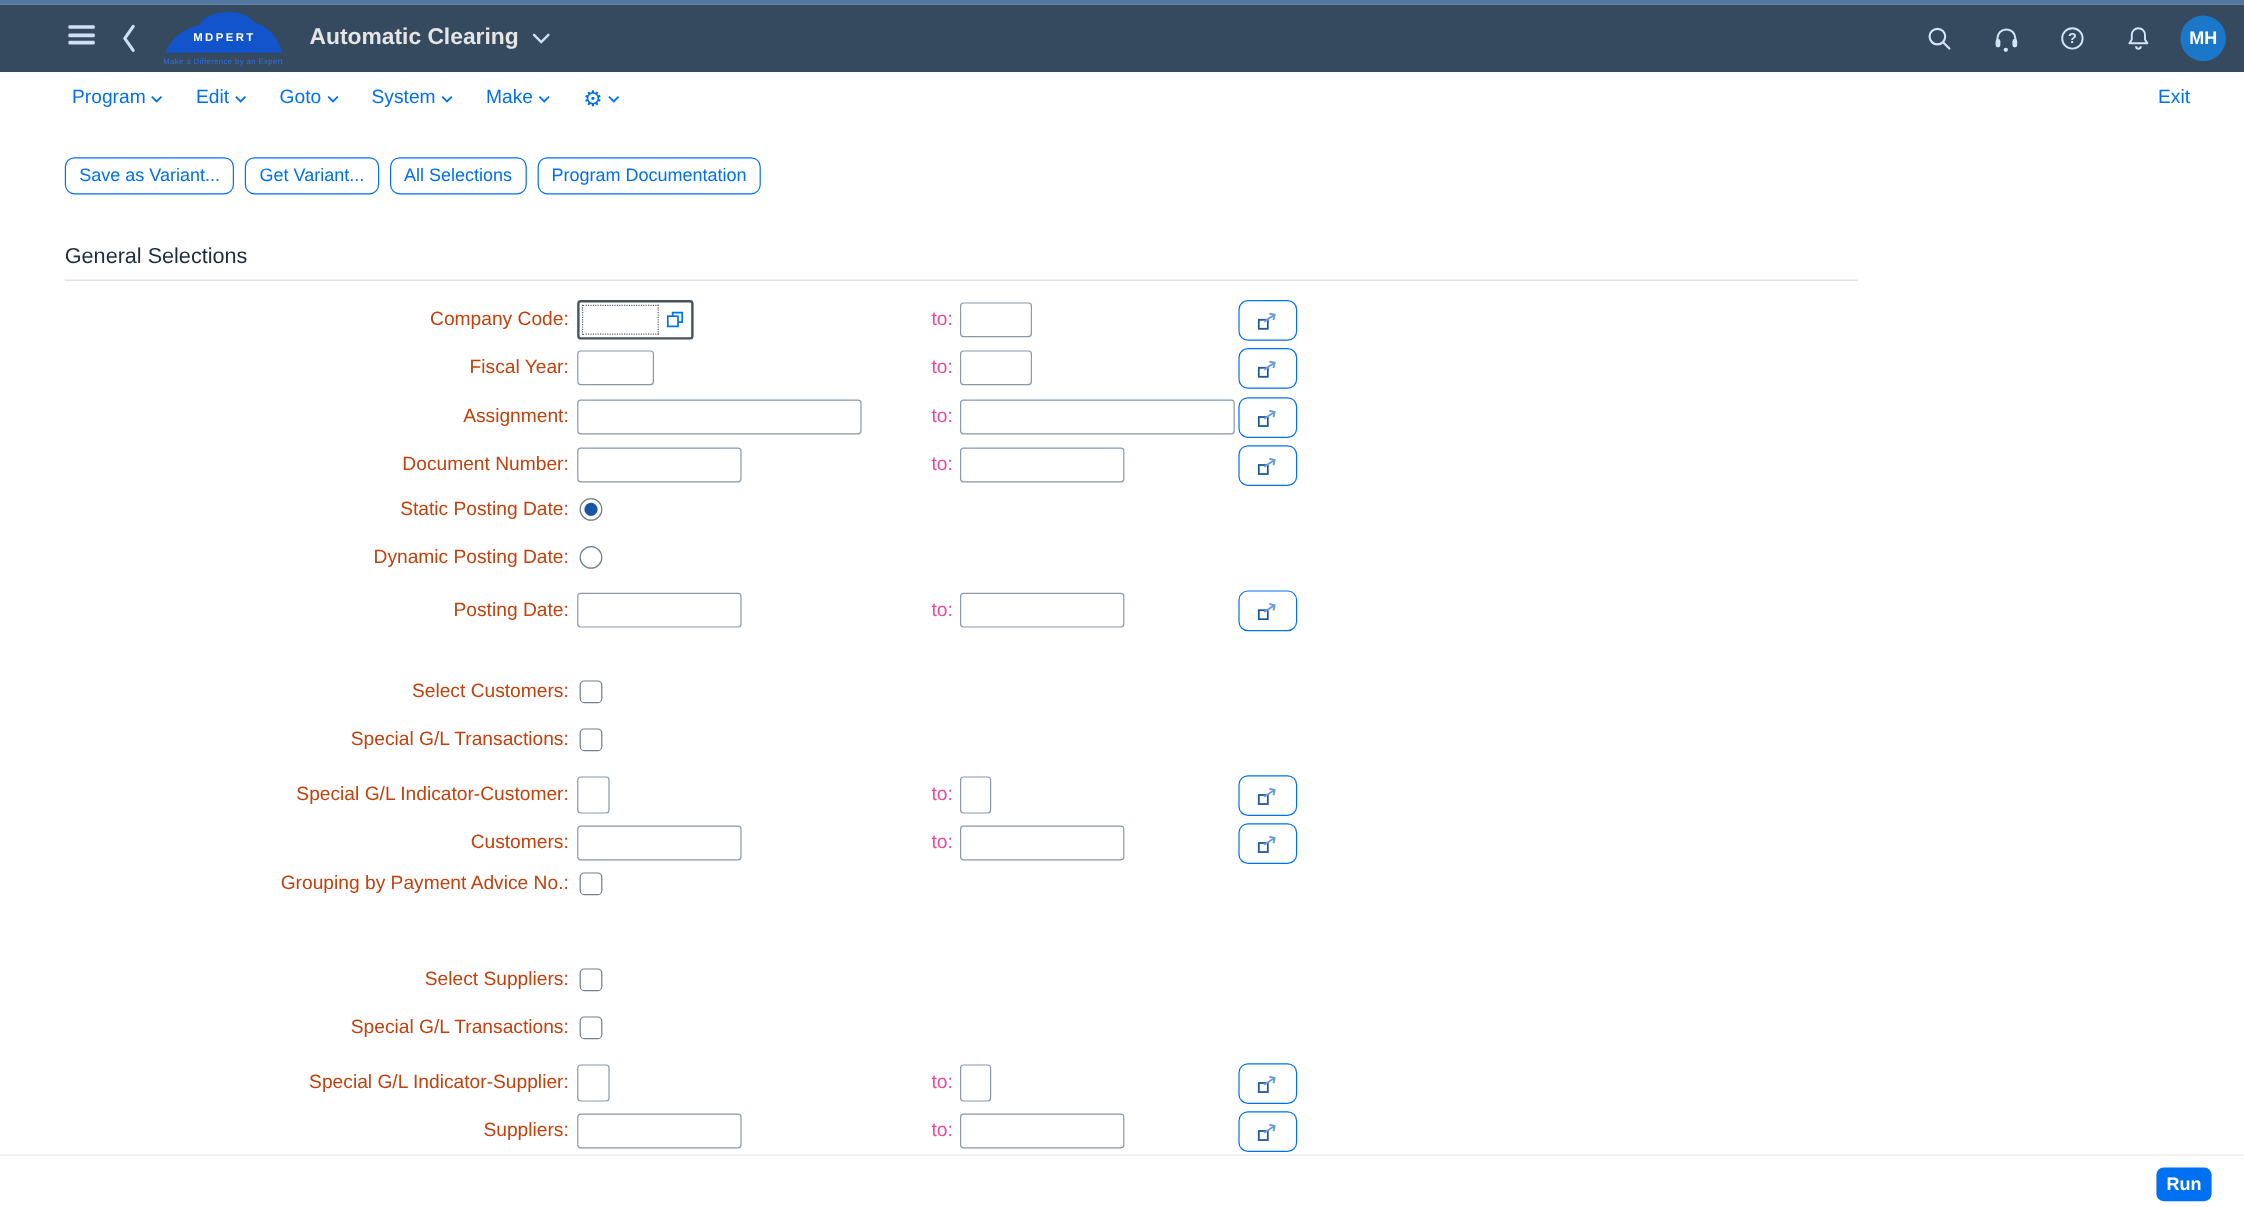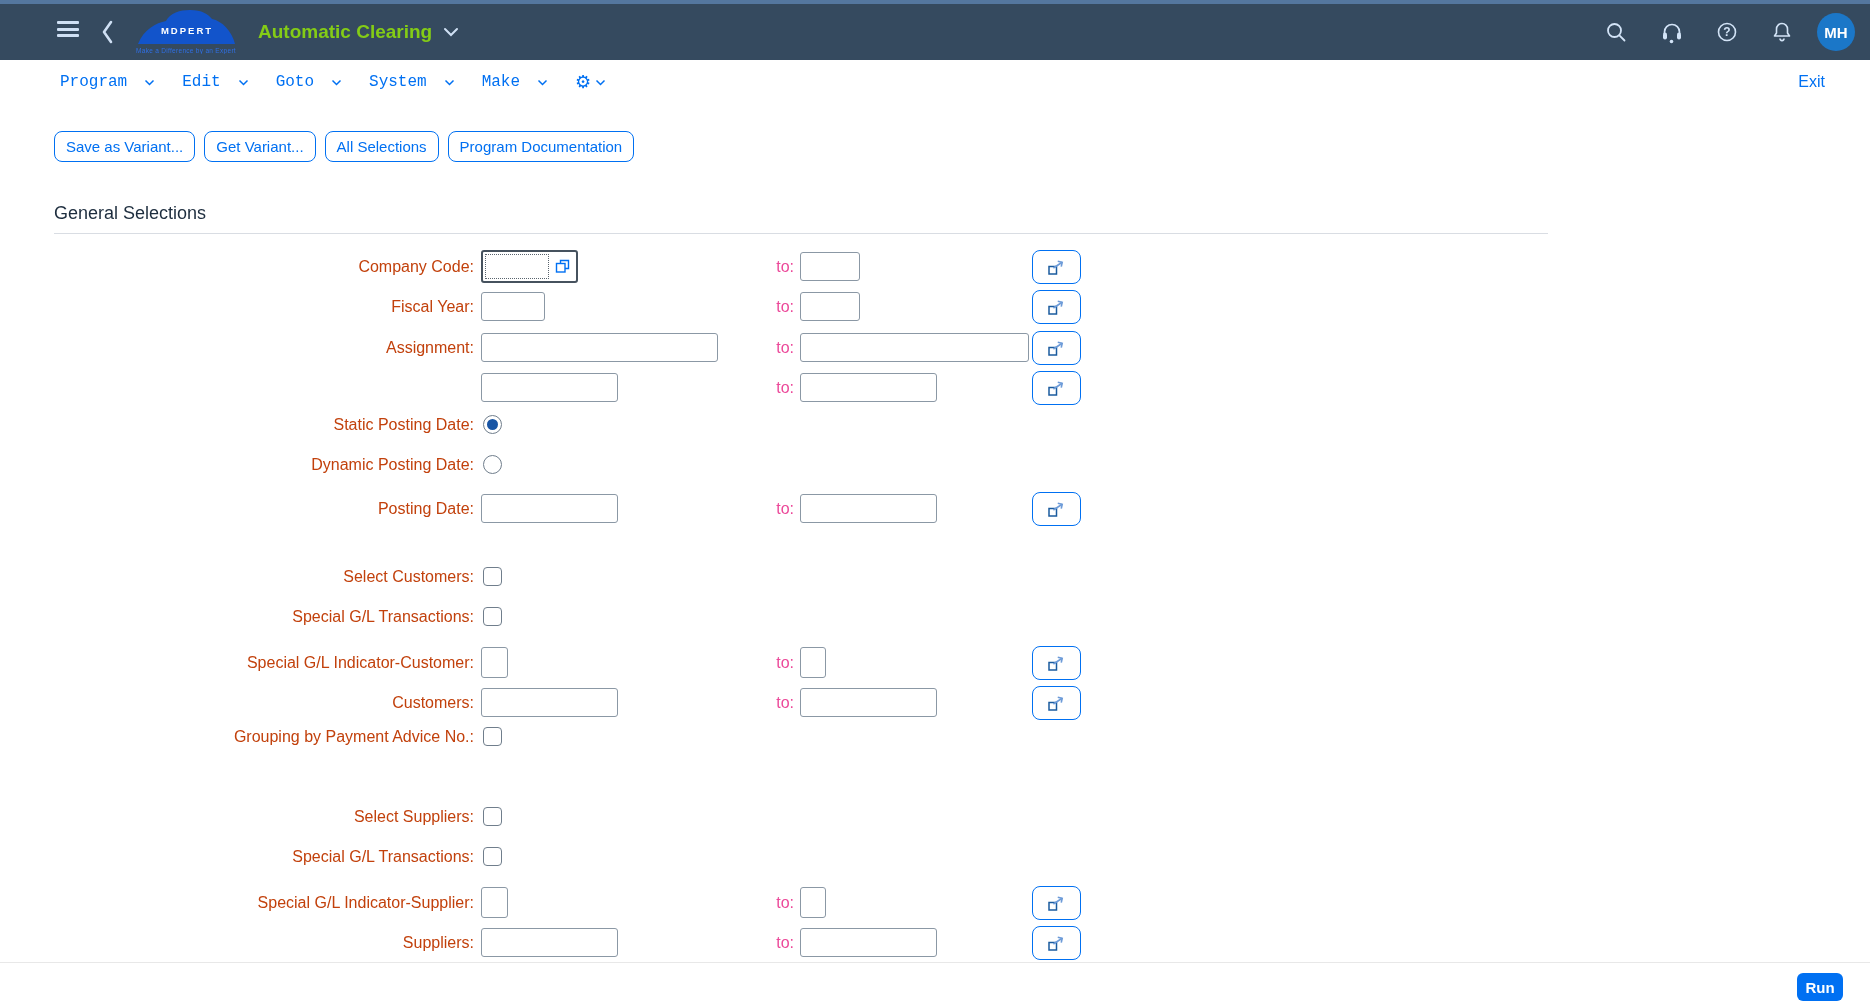--- a/index.html
+++ b/index.html
@@ -11,32 +11,32 @@
   .strip{position:absolute;left:0;top:0;width:100%;height:4px;background:#54779f;}
   .shellbar{position:absolute;left:0;top:4px;width:100%;height:56px;background:#354a5f;}
   .burger{position:absolute;left:57px;top:17px;width:22px;height:16px;display:flex;
           flex-direction:column;justify-content:space-between;cursor:pointer;}
   .burger i{display:block;height:3px;border-radius:1px;background:#cfe0f4;}
   .backbtn{position:absolute;left:100px;top:14px;cursor:pointer;}
   .logo{position:absolute;left:134px;top:2px;width:104px;text-align:center;}
   .logo-tag{font-size:6.5px;letter-spacing:.3px;color:#2f6fe4;white-space:nowrap;
             overflow:hidden;margin-top:-3px;}
   .shelltitle{position:absolute;left:258px;top:0;height:56px;display:flex;align-items:center;
-              gap:11px;color:#84cc16;font-size:19px;font-weight:bold;cursor:pointer;}
+              gap:11px;color:#e5e5e5;font-size:19px;font-weight:bold;cursor:pointer;}
   .shellicons{position:absolute;right:0;top:0;height:56px;display:flex;align-items:center;}
   .sicon{width:55px;display:flex;justify-content:center;cursor:pointer;}
   .avatar{width:38px;height:38px;margin:0 15px 0 8px;border-radius:50%;background:#1b77c8;
           color:#fff;font-size:15px;font-weight:bold;display:flex;align-items:center;
           justify-content:center;cursor:pointer;}
 
   
   .menubar{position:absolute;left:0;top:60px;width:100%;height:44px;display:flex;
            align-items:center;padding-left:60px;background:#fff;}
-  .menuitem{display:flex;align-items:center;gap:17px;margin-right:27px;color:#0070f2;
-            font-size:16px;cursor:pointer;font-family:Liberation Mono, monospace;}
+  .menuitem{display:flex;align-items:center;gap:4px;margin-right:27px;color:#0070f2;
+            font-size:16px;cursor:pointer;}
   .gearitem{display:flex;align-items:center;gap:4px;color:#0070f2;cursor:pointer;margin-right:27px;}
   .gearitem .g{font-size:18px;line-height:1;}
   .exitlink{margin-left:auto;margin-right:45px;color:#0070f2;font-size:16px;cursor:pointer;}
 
   
   .toolbar{position:absolute;left:54px;top:131px;display:flex;gap:9px;}
   .tbtn{height:31px;padding:0 11px;border:1px solid #0070f2;border-radius:8px;background:#fff;
         color:#0070f2;font-family:"Liberation Sans",sans-serif;font-size:15px;cursor:pointer;}
 
   
@@ -244,20 +244,21 @@
             <rect x="2" y="7.5" width="7.5" height="7.5" fill="none" stroke="#1a5b9e" stroke-width="1.5"></rect>
             <g transform="rotate(-33 11 6)" stroke="#6d9bd8" stroke-width="1.6" fill="none">
               <line x1="5.5" y1="6" x2="16" y2="6"></line>
               <path d="M12.8 2.8 L16 6 L12.8 9.2"></path>
             </g>
           </svg>
       </button>
     </div>
 
     <div class="row" style="top:135px">
+      <div class="lbl">Document Number:</div>
       <input class="fld f1 w-m" value="" style="">
       <div class="tolbl">to:</div>
       <input class="fld f2 w-m" value="" style="">
       <button class="rbtn">
         <svg width="20" height="16" viewBox="0 0 20 16">
             <rect x="2" y="7.5" width="7.5" height="7.5" fill="none" stroke="#1a5b9e" stroke-width="1.5"></rect>
             <g transform="rotate(-33 11 6)" stroke="#6d9bd8" stroke-width="1.6" fill="none">
               <line x1="5.5" y1="6" x2="16" y2="6"></line>
               <path d="M12.8 2.8 L16 6 L12.8 9.2"></path>
             </g>

